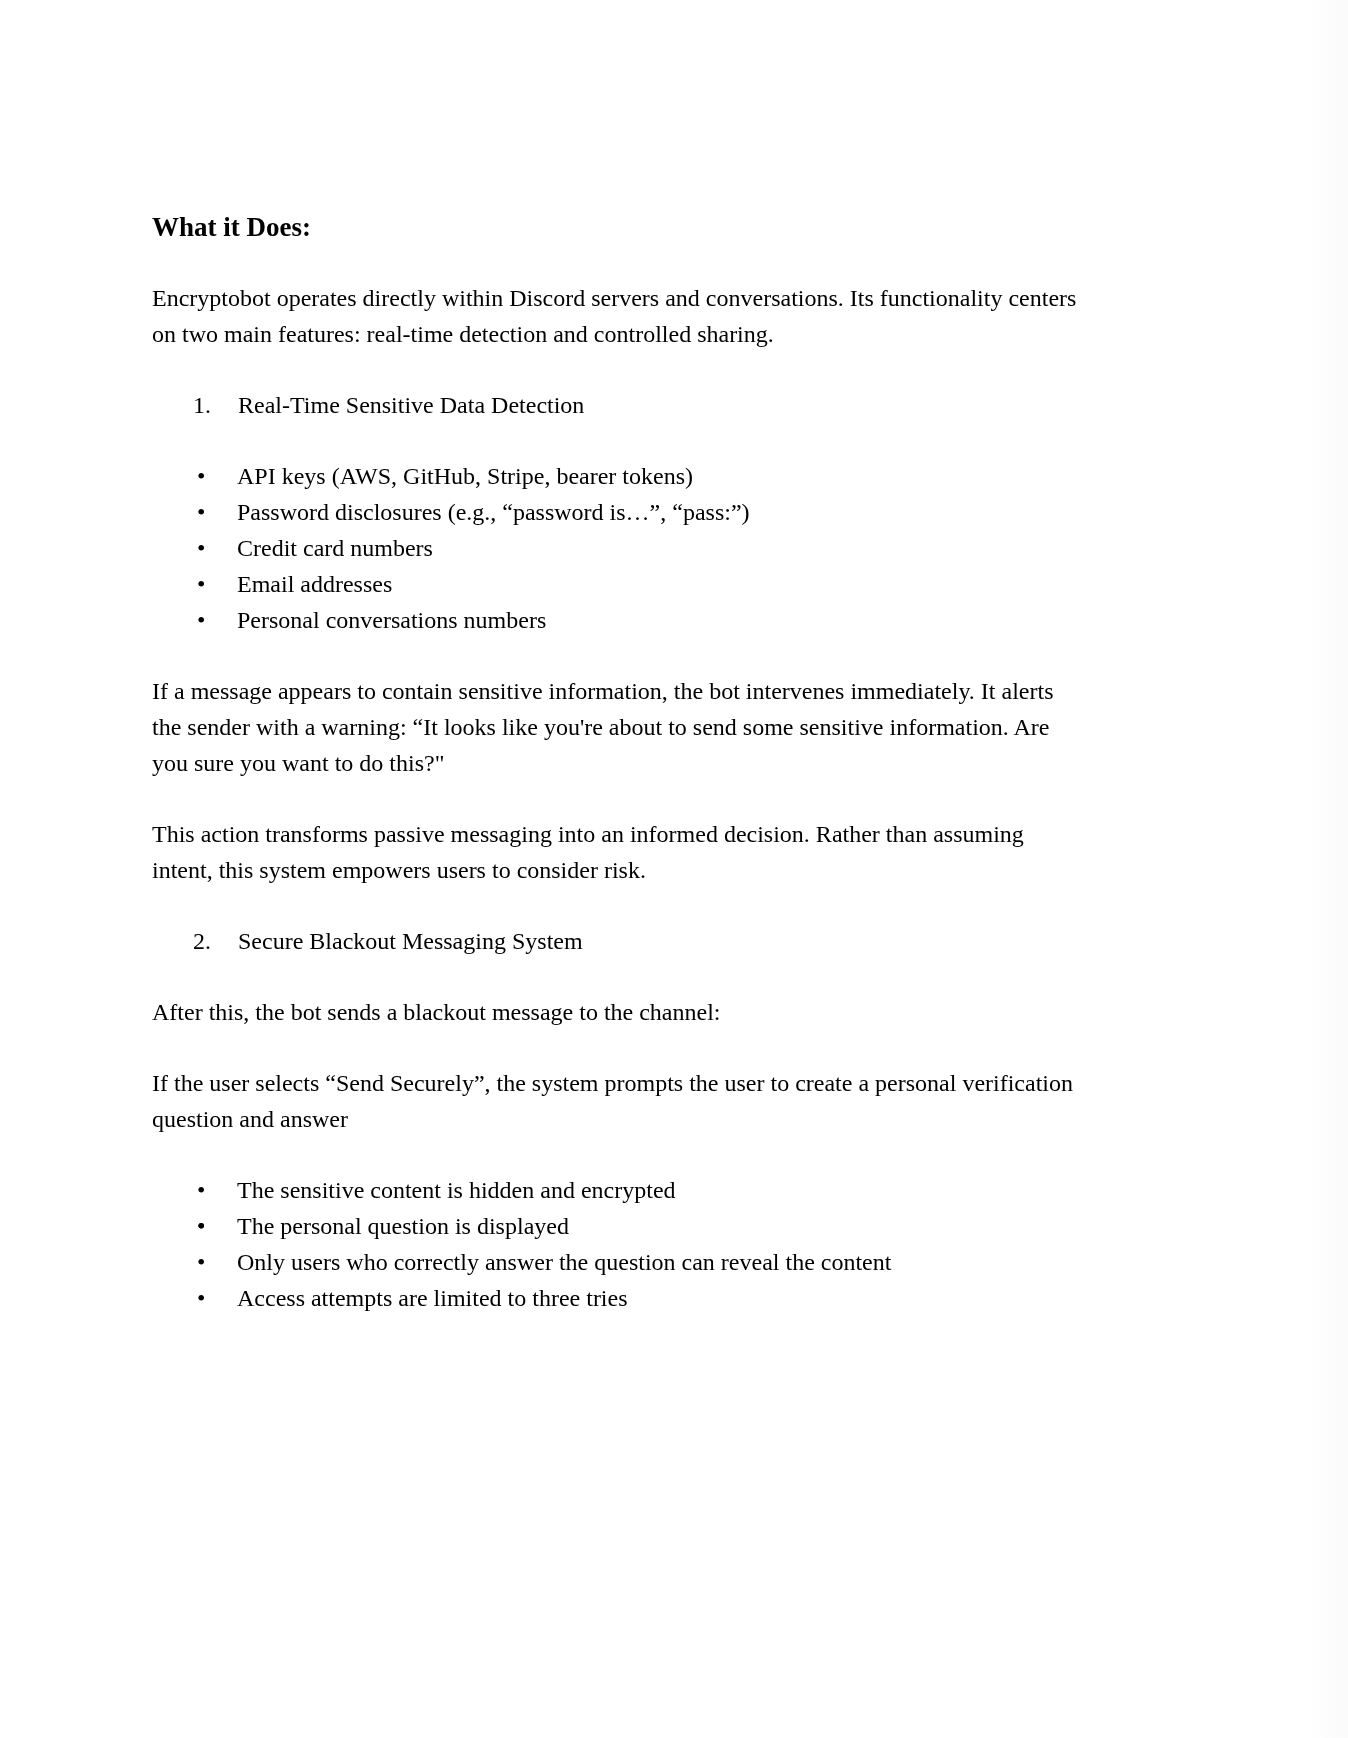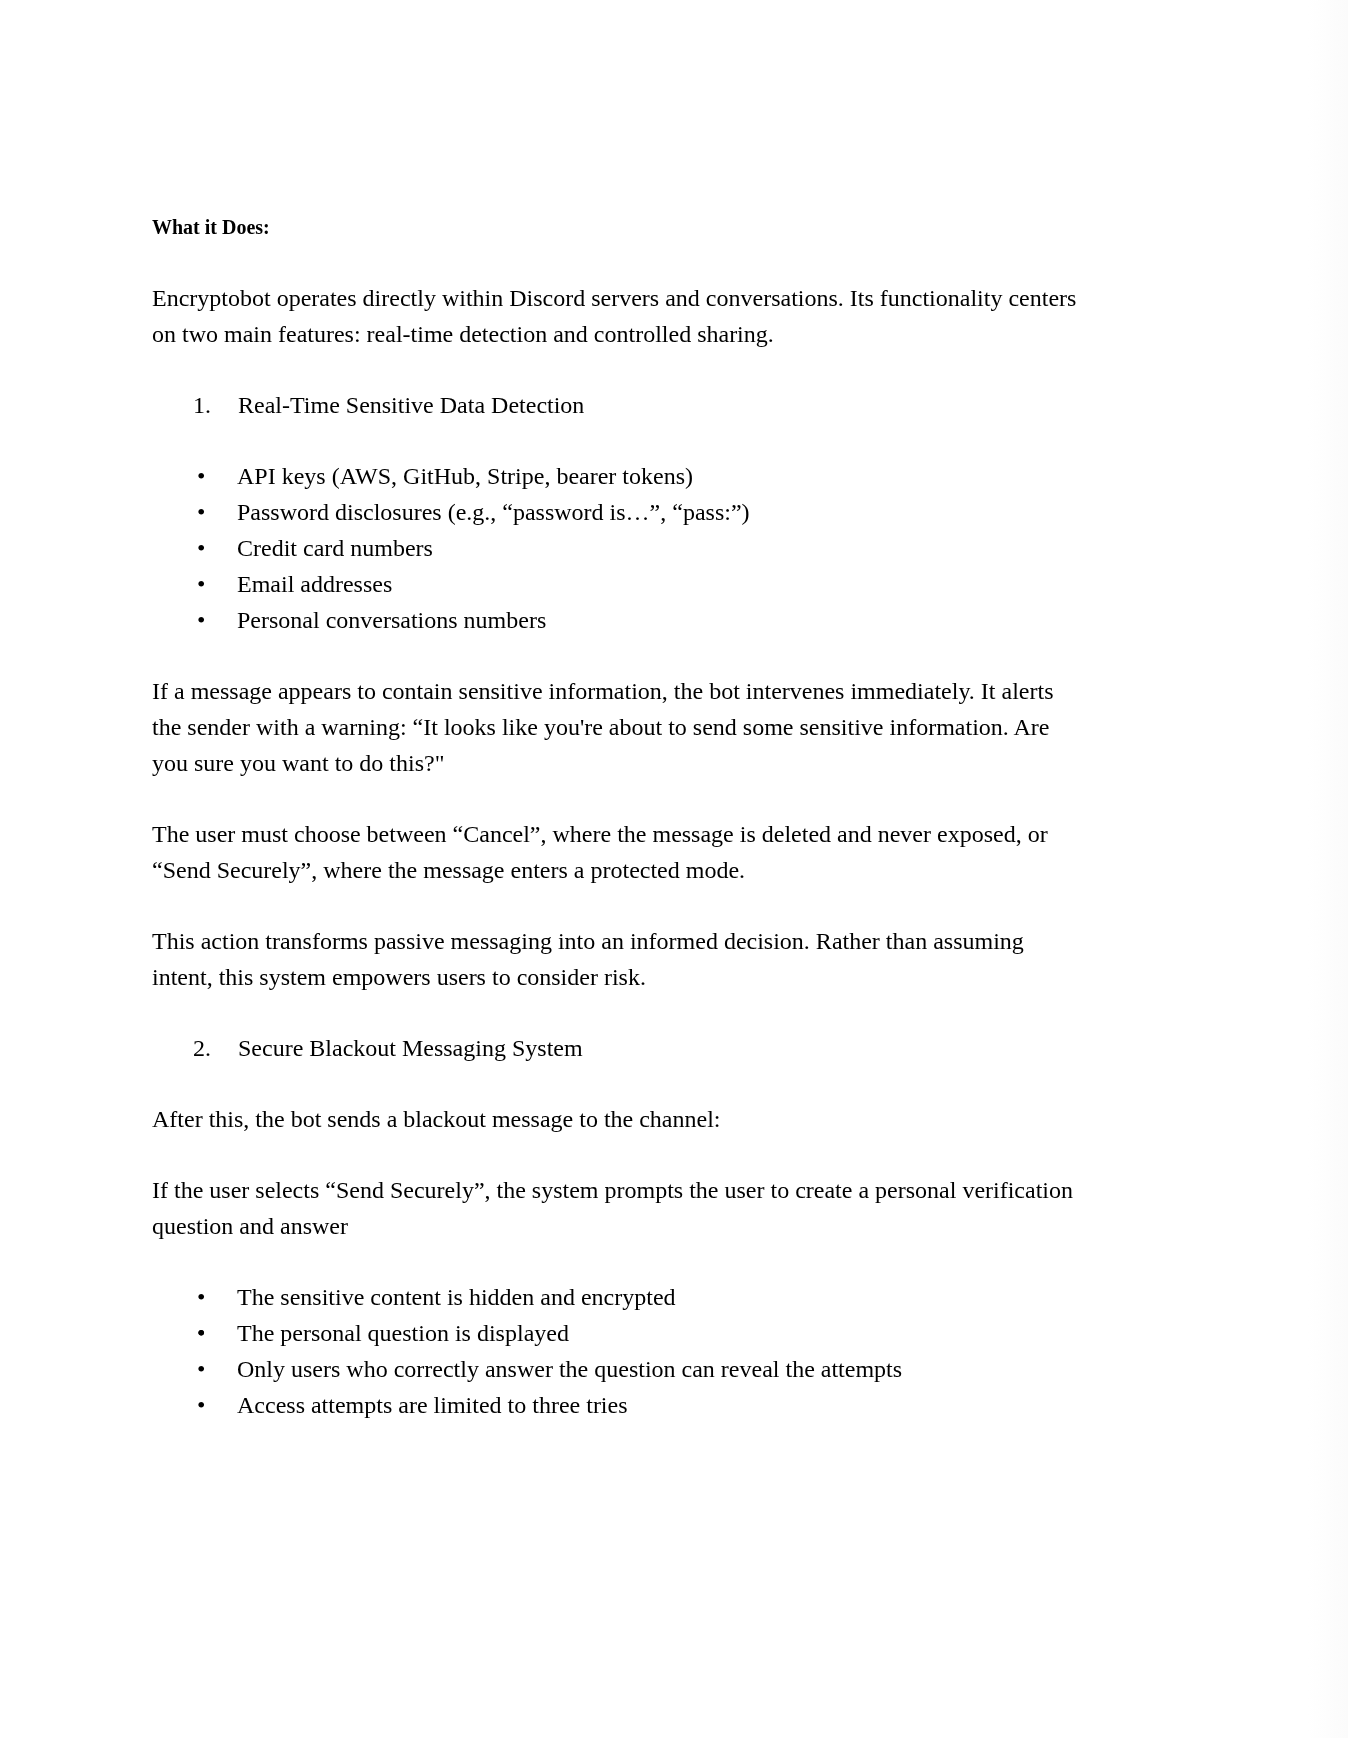--- a/index.html
+++ b/index.html
@@ -17,21 +17,21 @@
     color: #000000;
   }
   .page {
     box-sizing: border-box;
     width: 1348px;
     height: 1738px;
     padding: 209px 128px 0 152px;
     background: linear-gradient(to right, #ffffff 0%, #ffffff 97%, #fbfbfb 100%);
   }
   .doc-heading {
-    font-size: 20px;
+    font-size: 27px;
     font-weight: bold;
     margin: 0 0 35px 0;
   }
   .para {
     margin: 0 0 35px 0;
     white-space: pre-line;
     max-width: 1070px;
   }
   .num-item {
     margin: 0 0 35px 0;
@@ -77,36 +77,34 @@
     <li><span class="bullet-marker">•</span><span>Password disclosures (e.g., “password is…”, “pass:”)</span></li>
     <li><span class="bullet-marker">•</span><span>Credit card numbers</span></li>
     <li><span class="bullet-marker">•</span><span>Email addresses</span></li>
     <li><span class="bullet-marker">•</span><span>Personal conversations numbers</span></li>
   </ul>
 
   <p class="para">If a message appears to contain sensitive information, the bot intervenes immediately. It alerts
 the sender with a warning: “It looks like you're about to send some sensitive information. Are
 you sure you want to do this?"</p>
 
-  <p class="para">The user must choose between “Cancel”, where the message is deleted and never exposed, or
-“Send Securely”, where the message enters a protected mode.</p>
 
   <p class="para">This action transforms passive messaging into an informed decision. Rather than assuming
 intent, this system empowers users to consider risk.</p>
 
   <div class="num-item">
     <span class="num-marker">2.</span><span>Secure Blackout Messaging System</span>
   </div>
 
   <p class="para">After this, the bot sends a blackout message to the channel:</p>
 
   <p class="para">If the user selects “Send Securely”, the system prompts the user to create a personal verification
 question and answer</p>
 
   <ul class="bullet-list">
     <li><span class="bullet-marker">•</span><span>The sensitive content is hidden and encrypted</span></li>
     <li><span class="bullet-marker">•</span></li>
     <li><span class="bullet-marker">•</span><span>The personal question is displayed</span></li>
-    <li><span class="bullet-marker">•</span><span>Only users who correctly answer the question can reveal the attempts</span></li>
+    <li><span class="bullet-marker">•</span><span>Only users who correctly answer the question can reveal the content</span></li>
     <li><span class="bullet-marker">•</span><span>Access attempts are limited to three tries</span></li>
   </ul>
 
 </div>
 
 </body></html>

